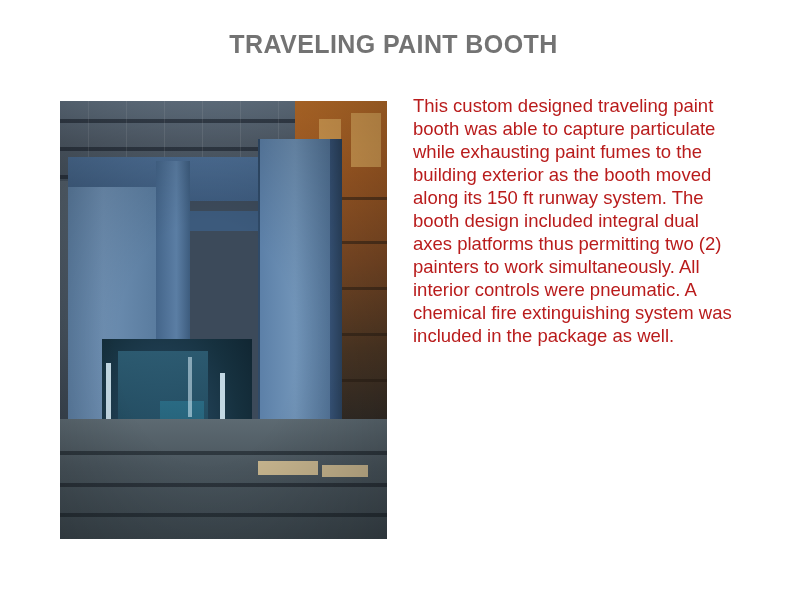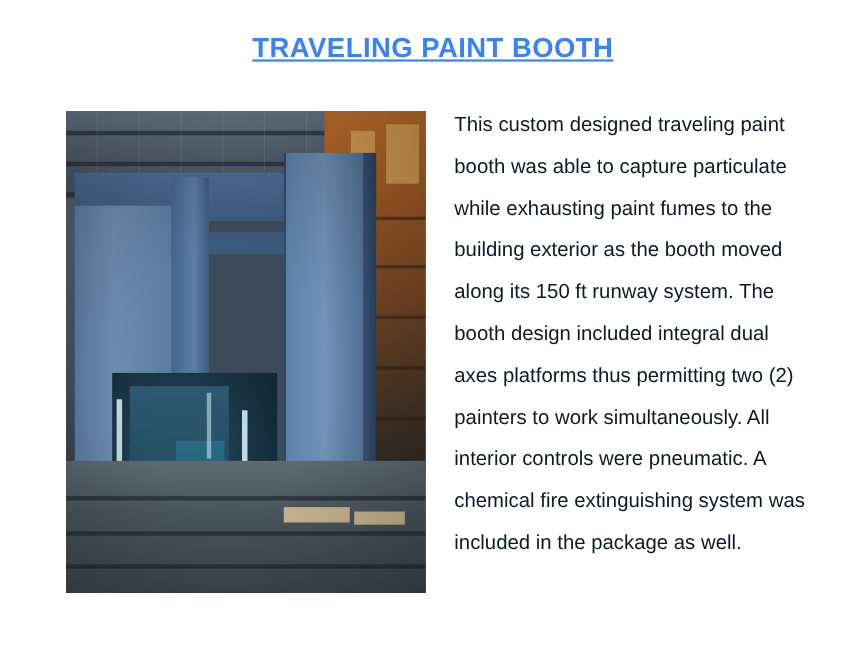--- a/index.html
+++ b/index.html
@@ -21,23 +21,22 @@
   }
   .slide-title {
     position: absolute;
     top: 30px;
     left: 0;
     width: 787px;
     text-align: center;
     font-size: 25px;
     font-weight: bold;
     letter-spacing: 0.4px;
-    color: #3b82f6;
+    color: #737373;
     font-family: "Liberation Sans", sans-serif;
-    text-decoration: underline;
   }
 
   
   .photo-frame {
     position: absolute;
     left: 60px;
     top: 101px;
     width: 327px;
     height: 438px;
     overflow: hidden;
@@ -189,22 +188,22 @@
     pointer-events: none;
   }
 
   
   .body-text {
     position: absolute;
     left: 413px;
     top: 94px;
     width: 330px;
     font-size: 18.5px;
-    line-height: 38px;
-    color: #0f172a;
+    line-height: 23px;
+    color: #b91c1c;
     font-family: "Liberation Sans", sans-serif;
     text-align: left;
     white-space: pre-wrap;
   }
 </style>
 </head>
 <body>
 
 <div class="slide">
 

